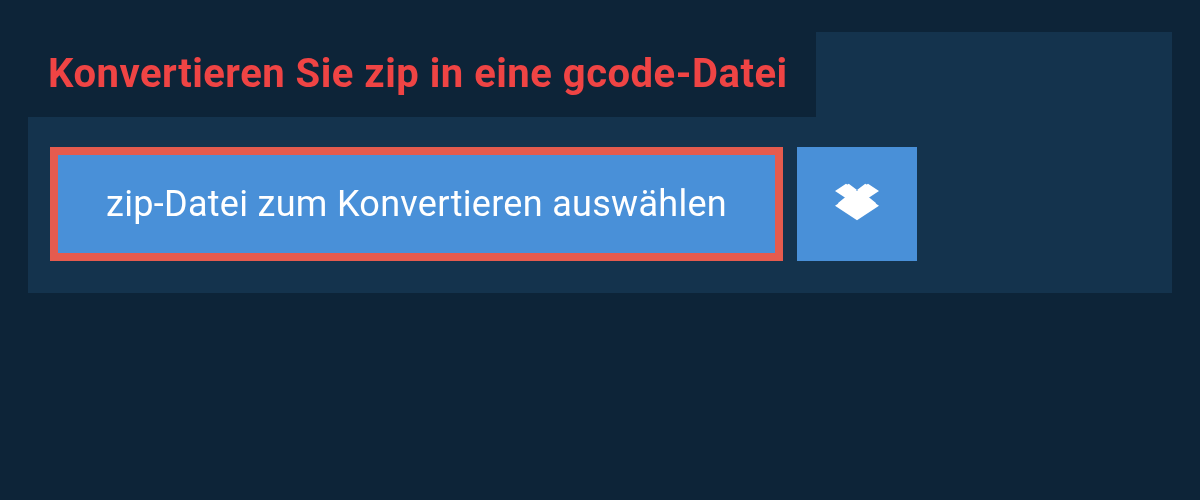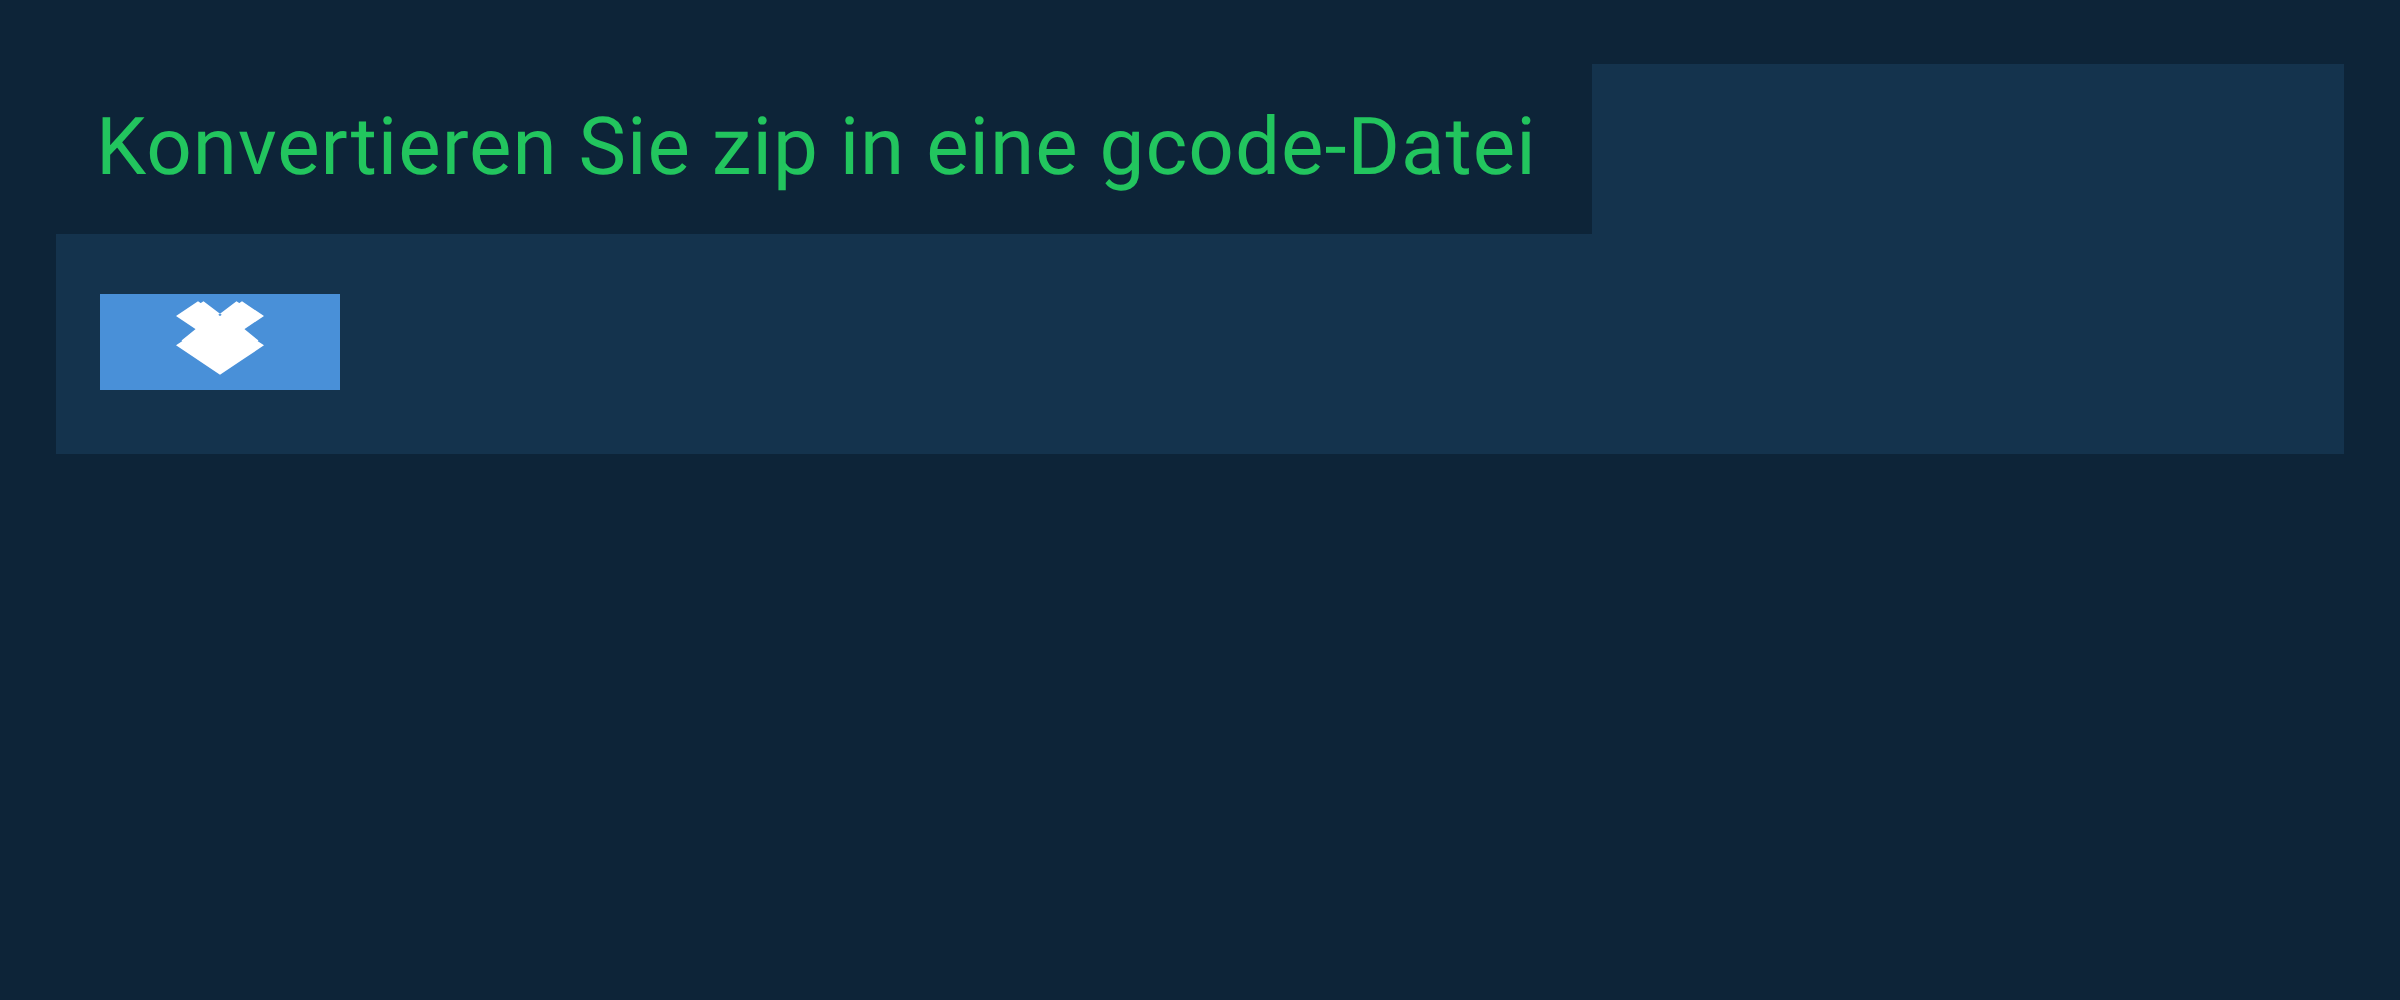--- a/index.html
+++ b/index.html
@@ -18,23 +18,23 @@
       background-color: #14334d;
       margin: 32px 28px;
       padding: 0;
     }
     .heading-wrapper {
       display: inline-block;
       background-color: #0d2438;
       padding: 18px 28px 20px 20px;
     }
     .heading {
-      color: #22c55e;
+      color: #ef4444;
       font-size: 40px;
-      font-weight: 400;
+      font-weight: 700;
       letter-spacing: 0.5px;
     }
     .button-row {
       display: flex;
       gap: 14px;
       padding: 30px 22px 32px 22px;
     }
     .select-button {
       background-color: #4990d8;
       border: 8px solid #e55b4e;
@@ -63,20 +63,23 @@
     }
   </style>
 </head>
 <body>
 
 <div class="container">
   <div class="heading-wrapper">
     <h1 class="heading">Konvertieren Sie zip in eine gcode-Datei</h1>
   </div>
   <div class="button-row">
+    <div class="select-button">
+      <span>zip-Datei zum Konvertieren auswählen</span>
+    </div>
     <div class="dropbox-button">
       <span>
         <svg viewBox="0 0 24 24">
           <path d="M6 2L0 6l6 4-6 4 6 4 6-4 6 4 6-4-6-4 6-4-6-4-6 4zm6 4L6 2l6 4 6-4zm0 8l-6 4 6 4 6-4zm0 0l6-4-6-4-6 4z"></path>
           <path d="M7.5 2L1.5 5.9l4.2 3.4L12 5.4 7.5 2zm9 0L12 5.4l6.3 3.9 4.2-3.4L16.5 2zM1.5 12.7l6 3.9 4.5-3.4-6.3-3.9-4.2 3.4zm16.8-3.4L12 13.2l4.5 3.4 6-3.9-4.2-3.4zM12 14.3l-4.5 3.4.5.3v.5l4 2.5 4-2.5v-.5l.5-.3L12 14.3z"></path>
         </svg>
       </span>
     </div>
   </div>
 </div>

